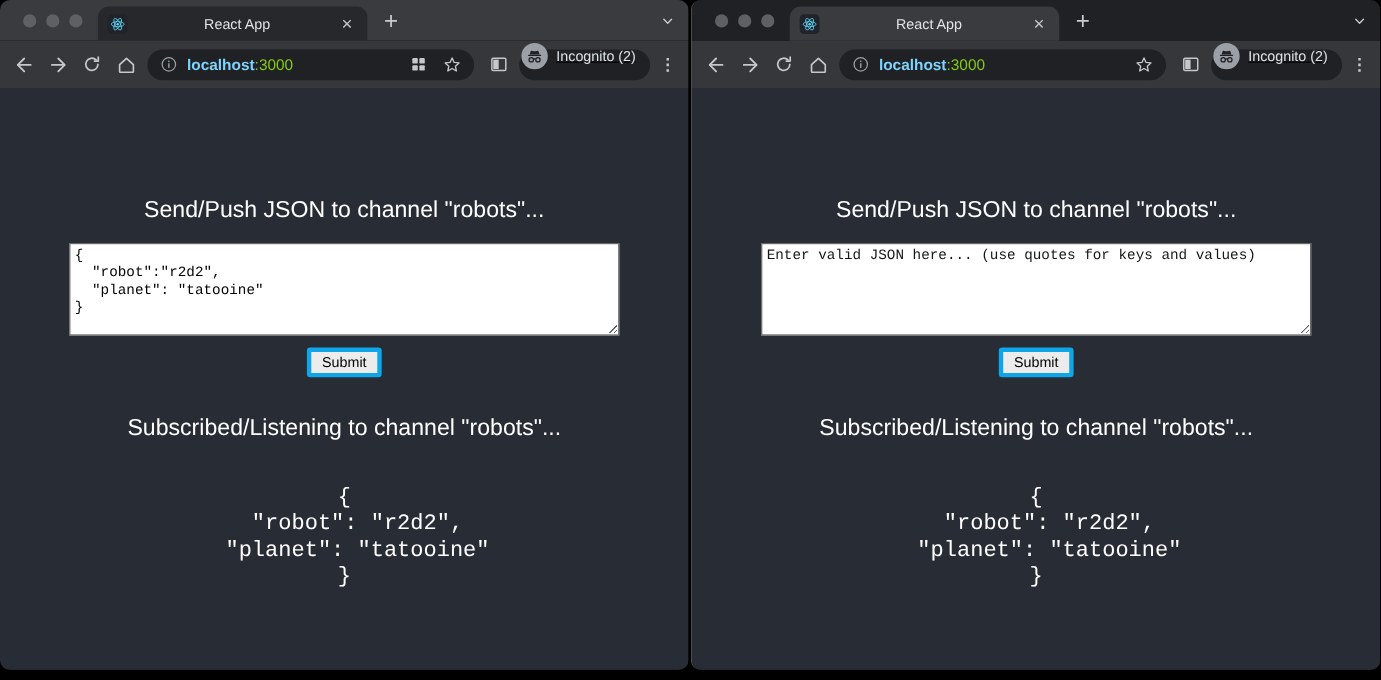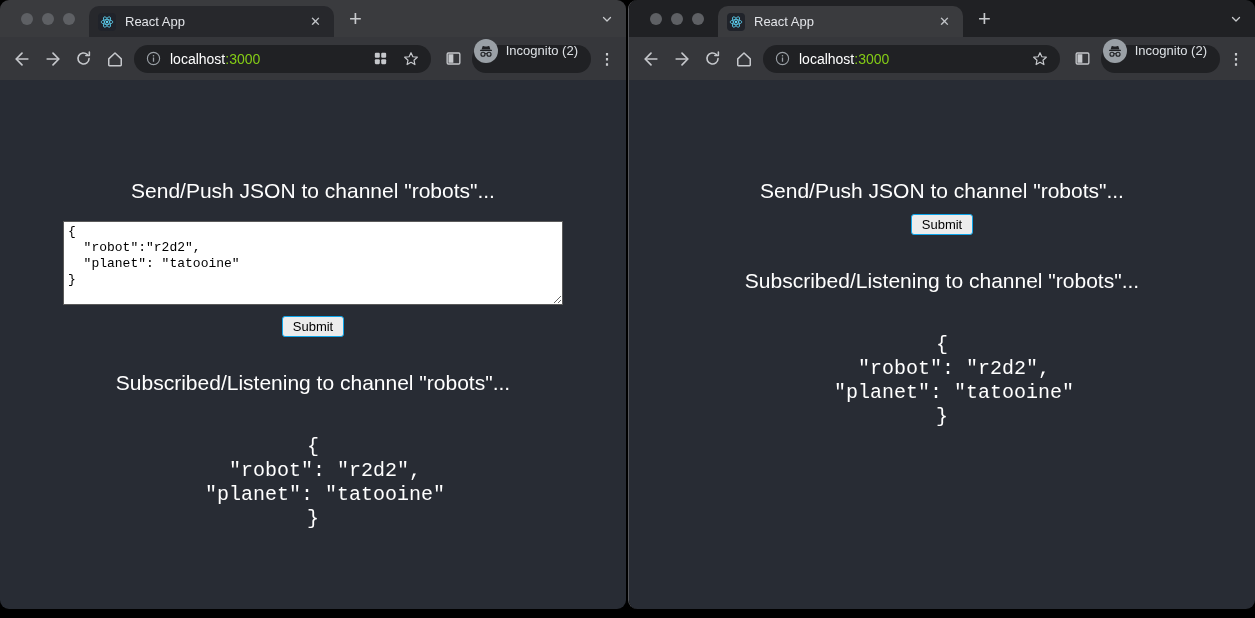--- a/index.html
+++ b/index.html
@@ -17,55 +17,55 @@
   .window.right .tabstrip { background:#202124; }
 
   .traffic { display:flex; gap:9px; margin-left:21px; align-self:center; }
   .tl { width:12px; height:12px; border-radius:50%; background:#5e6064; }
 
   .tab { width:245px; height:31px; border-radius:10px 10px 0 0; display:flex; align-items:center; padding:0 9px 0 9px; margin-left:14px; }
   .window.left  .tab { background:#27282c; }
   .window.right .tab { background:#3a3b3e; }
 
   .favicon { width:18px; height:18px; border-radius:4px; background:#20232a; display:flex; align-items:center; justify-content:center; flex:none; }
-  .tab-title { margin-left:9px; font-size:13px; color:#e2e4e8; flex:1; white-space:nowrap; overflow:hidden; }
+  .tab-title { margin-left:9px; font-size:13px; color:#e2e4e8; flex:1; white-space:nowrap; overflow:hidden;text-align:center; }
   .tab-close { color:#c3c6ca; font-size:13px; line-height:1; padding:2px 4px; }
 
   .newtab { align-self:center; font-size:22px; font-weight:300; color:#c8cacd; margin-left:15px; line-height:20px; }
   .strip-chevron { align-self:center; margin-left:auto; margin-right:12px; display:flex; }
 
   
   .toolbar { height:43px; background:#36373b; display:flex; align-items:center; padding:0 8px 0 6px; flex:none; }
   .tbtn { width:31px; height:31px; display:flex; align-items:center; justify-content:center; flex:none; }
 
   .urlbar { flex:1; height:28px; background:#202124; border-radius:14px; display:flex; align-items:center; padding:0 11px; margin:0 7px 0 4px; min-width:0; }
-  .host { font-size:14px; font-weight:400; color:#ffffff; margin-left:8px; }
+  .host { font-size:14px; font-weight:700; color:#7dd3fc; margin-left:8px; }
   .port { font-size:14px; color:#84cc16; }
   .urlspacer { flex:1; }
   .url-ic { display:flex; margin-left:13px; }
 
-  .incog { height:28px; background:#202124; border-radius:14px; display:flex; align-items:center; padding:0 13px 16px 2px; gap:8px; margin:0 5px 0 3px; flex:none; }
+  .incog { height:28px; background:#202124; border-radius:14px; display:flex; align-items:center; padding:0 13px 16px 2px; gap:8px; margin:0 5px 0 3px; flex:none;text-decoration:underline; }
   .incog-circle { width:24px; height:24px; border-radius:50%; background:#9aa0a6; display:flex; align-items:center; justify-content:center; }
   .incog-label { font-size:13px; color:#dde1e5; white-space:nowrap; }
 
   .menu { width:22px; text-align:center; color:#c8cacd; font-size:15px; font-weight:700; letter-spacing:0; }
 
   
   .content { flex:1; background:#282c34; text-align:center; overflow:hidden; }
   .heading { margin-top:99px; font-size:21px; font-weight:400; color:#ffffff; }
   .heading.second { margin-top:34px; }
 
   textarea.json-input { display:block; margin:18px auto 0; width:500px; height:84px; background:#fff; color:#000;
     border:1px solid #5a5a5a; font-family:"Liberation Mono", monospace; font-size:13px; line-height:16px;
     padding:2px 4px; resize:both; }
   textarea.json-input::placeholder { color:#161616; opacity:1; }
 
   .btnrow { margin-top:11px; }
   button.submit { font-family:"Liberation Sans", sans-serif; font-size:13px; color:#000; background:#ececec;
-    border:1px solid #0ea5e9; border-radius:3px; padding:2px 10px; }
+    border:4px solid #0ea5e9; border-radius:3px; padding:2px 10px; }
 
   pre.json-output { margin:40px 0 0; font-family:"Liberation Mono", monospace; font-size:20px; line-height:24px;
     color:#fff; white-space:pre; text-align:center; }
 
   svg { display:block; }
 </style>
 </head>
 <body>
 
 <div class="screen">
@@ -272,20 +272,21 @@
               <path d="M7.9 12.3q1.1-.9 2.2 0" fill="none" stroke="#202124" stroke-width="1.2"></path>
             </svg>
         </span>
         <span class="incog-label">Incognito (2)</span>
       </div>
       <span class="menu">⋮</span>
     </div>
 
     <div class="content">
       <div class="heading">Send/Push JSON to channel "robots"...</div>
+      <textarea class="json-input" spellcheck="false" placeholder="Enter valid JSON here... (use quotes for keys and values)" style=""></textarea>
       <div class="btnrow">
         <button class="submit">Submit</button>
       </div>
       <div class="heading second">Subscribed/Listening to channel "robots"...</div>
       <pre class="json-output">{
   "robot": "r2d2",
   "planet": "tatooine"
 }</pre>
     </div>
   </div>

